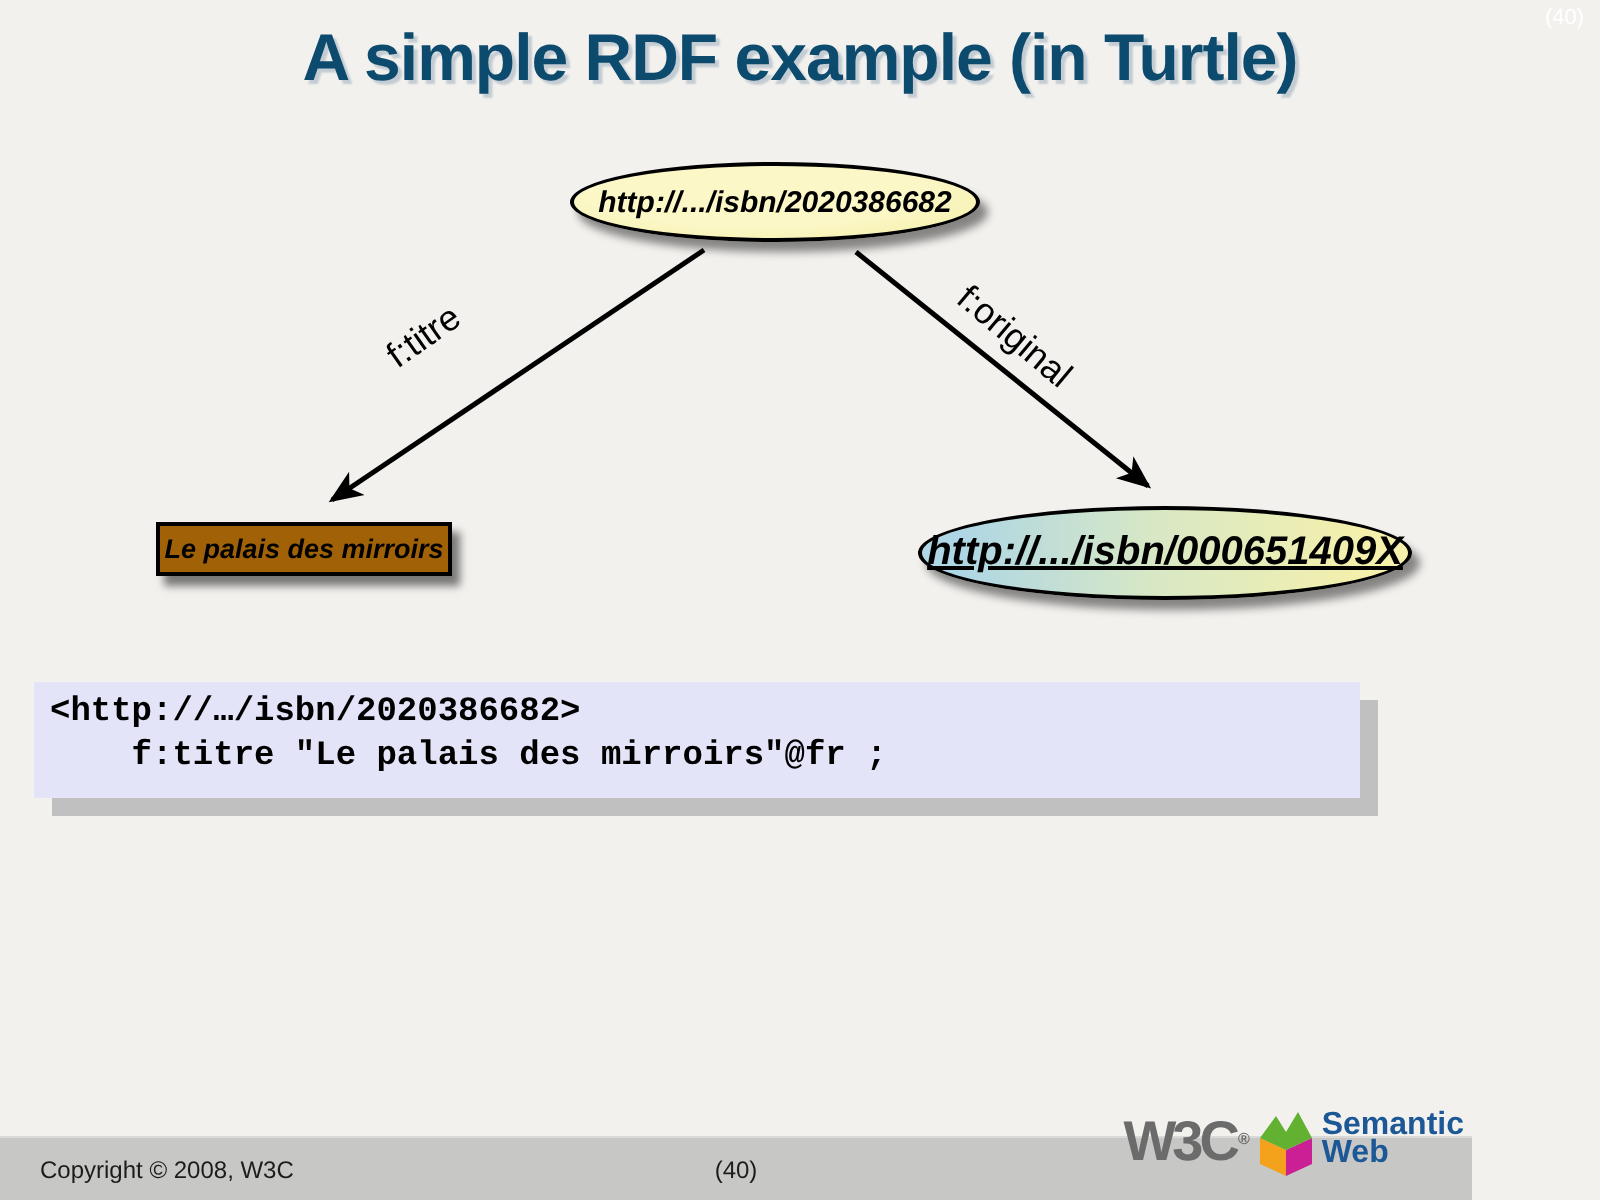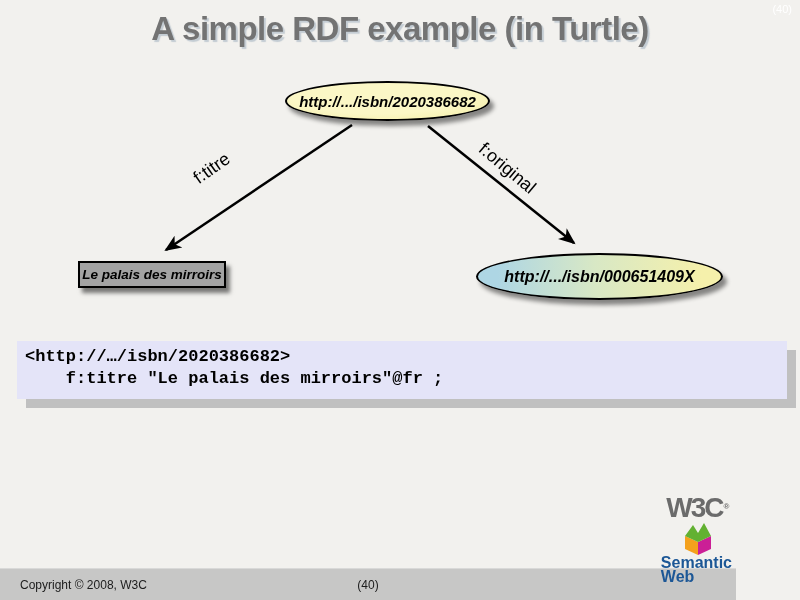--- a/index.html
+++ b/index.html
@@ -16,21 +16,21 @@
   .corner-marker {
     position: absolute; top: 3px; right: 8px;
     font-size: 11px; color: #ffffff;
   }
 
   
   .title {
     position: absolute; top: 10px; left: 0; right: 0;
     text-align: center;
     font-size: 33px; font-weight: bold; letter-spacing: -0.5px;
-    color: #737373;
+    color: #0c4a6e;
     text-shadow: 2px 2px 1px rgba(110,135,160,0.35);
   }
 
   
   .diagram { position: absolute; inset: 0; }
   .arrow-layer { position: absolute; left: 0; top: 0; width: 800px; height: 600px; }
 
   .node {
     position: absolute;
     display: flex; align-items: center; justify-content: center;
@@ -41,27 +41,28 @@
     border: 2px solid #000;
     border-radius: 50%;
     box-shadow: 4px 5px 4px rgba(0,0,0,0.45);
   }
   .node-subject {
     left: 285px; top: 81px; width: 205px; height: 40px;
     background: radial-gradient(ellipse at 45% 35%, #fbf7c6 55%, #f3eda2);
     font-size: 15px;
   }
   .node-original {
-    left: 476px; top: 253px; width: 247px; height: 47px;
+    left: 459px; top: 253px; width: 247px; height: 47px;
     background: linear-gradient(90deg, #aed6e4 8%, #d8e8c5 48%, #f5f0ab 92%);
-    font-size: 16px;
+    font-size: 20px;
+    text-decoration: underline;
   }
   .node-literal {
     left: 78px; top: 261px; width: 148px; height: 27px;
-    background: #a3a3a3;
+    background: #a16207;
     border: 2px solid #000;
     box-shadow: 4px 5px 4px rgba(0,0,0,0.5);
     font-size: 13.5px;
   }
 
   .edge-label {
     position: absolute;
     font-size: 18px; color: #000;
     font-family: "Liberation Sans", sans-serif;
     white-space: nowrap;
@@ -71,21 +72,21 @@
     transform: rotate(-35deg);
   }
   .edge-label-original {
     left: 473px; top: 158px;
     transform: rotate(40deg);
   }
 
   
   .code-block {
     position: absolute;
-    left: 17px; top: 341px; width: 770px;
+    left: 17px; top: 341px; width: 663px;
     background: #e4e4f8;
     box-shadow: 9px 9px 0 0 #c0c0c0;
     padding: 5px 23px 9px 8px;
   }
   .code-line {
     font-family: "Liberation Mono", "DejaVu Sans Mono", monospace;
     font-weight: bold;
     font-size: 17px; line-height: 22px;
     color: #000;
     white-space: pre;
@@ -101,21 +102,21 @@
   .footer-copyright {
     position: absolute; left: 20px; top: 9px;
     font-size: 12px; color: #1c1c1c;
   }
   .footer-page-number {
     position: absolute; left: 50%; transform: translateX(-50%); top: 9px;
     font-size: 12px; color: #1c1c1c;
   }
   .footer-logo {
     position: absolute; right: 4px; bottom: 1px;
-    display: flex; align-items: center; flex-direction: column;
+    display: flex; align-items: flex-start;
   }
   .w3c-mark {
     font-size: 28px; font-weight: bold; color: #6b6b6b;
     letter-spacing: -2px; line-height: 30px;
     font-family: "Liberation Sans", sans-serif;
   }
   .w3c-reg {
     font-size: 8px; color: #6b6b6b; vertical-align: top;
     position: relative; top: -1px; left: 1px;
   }

